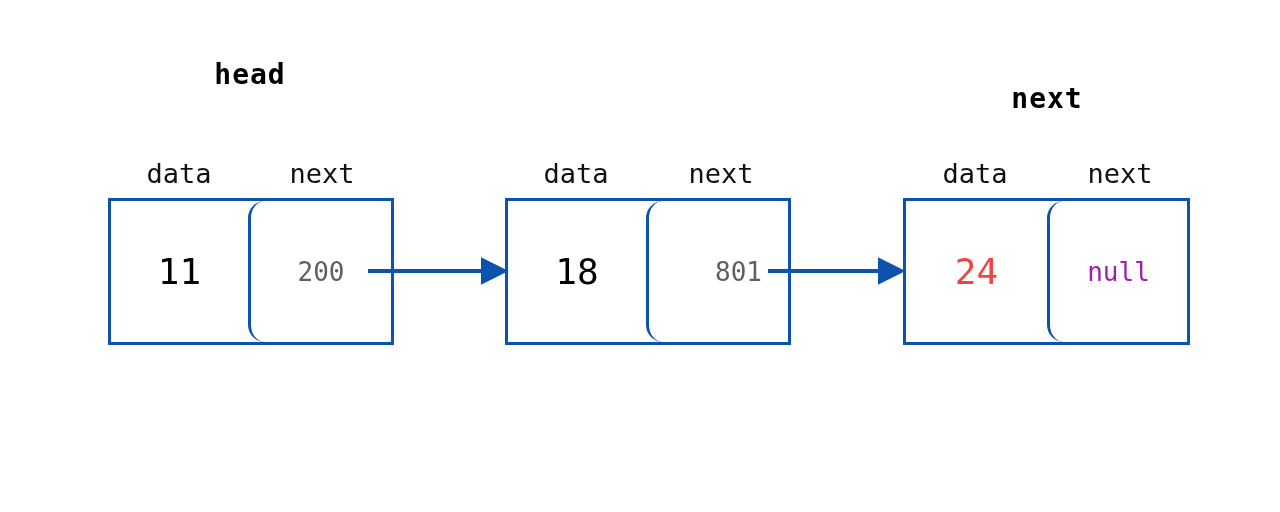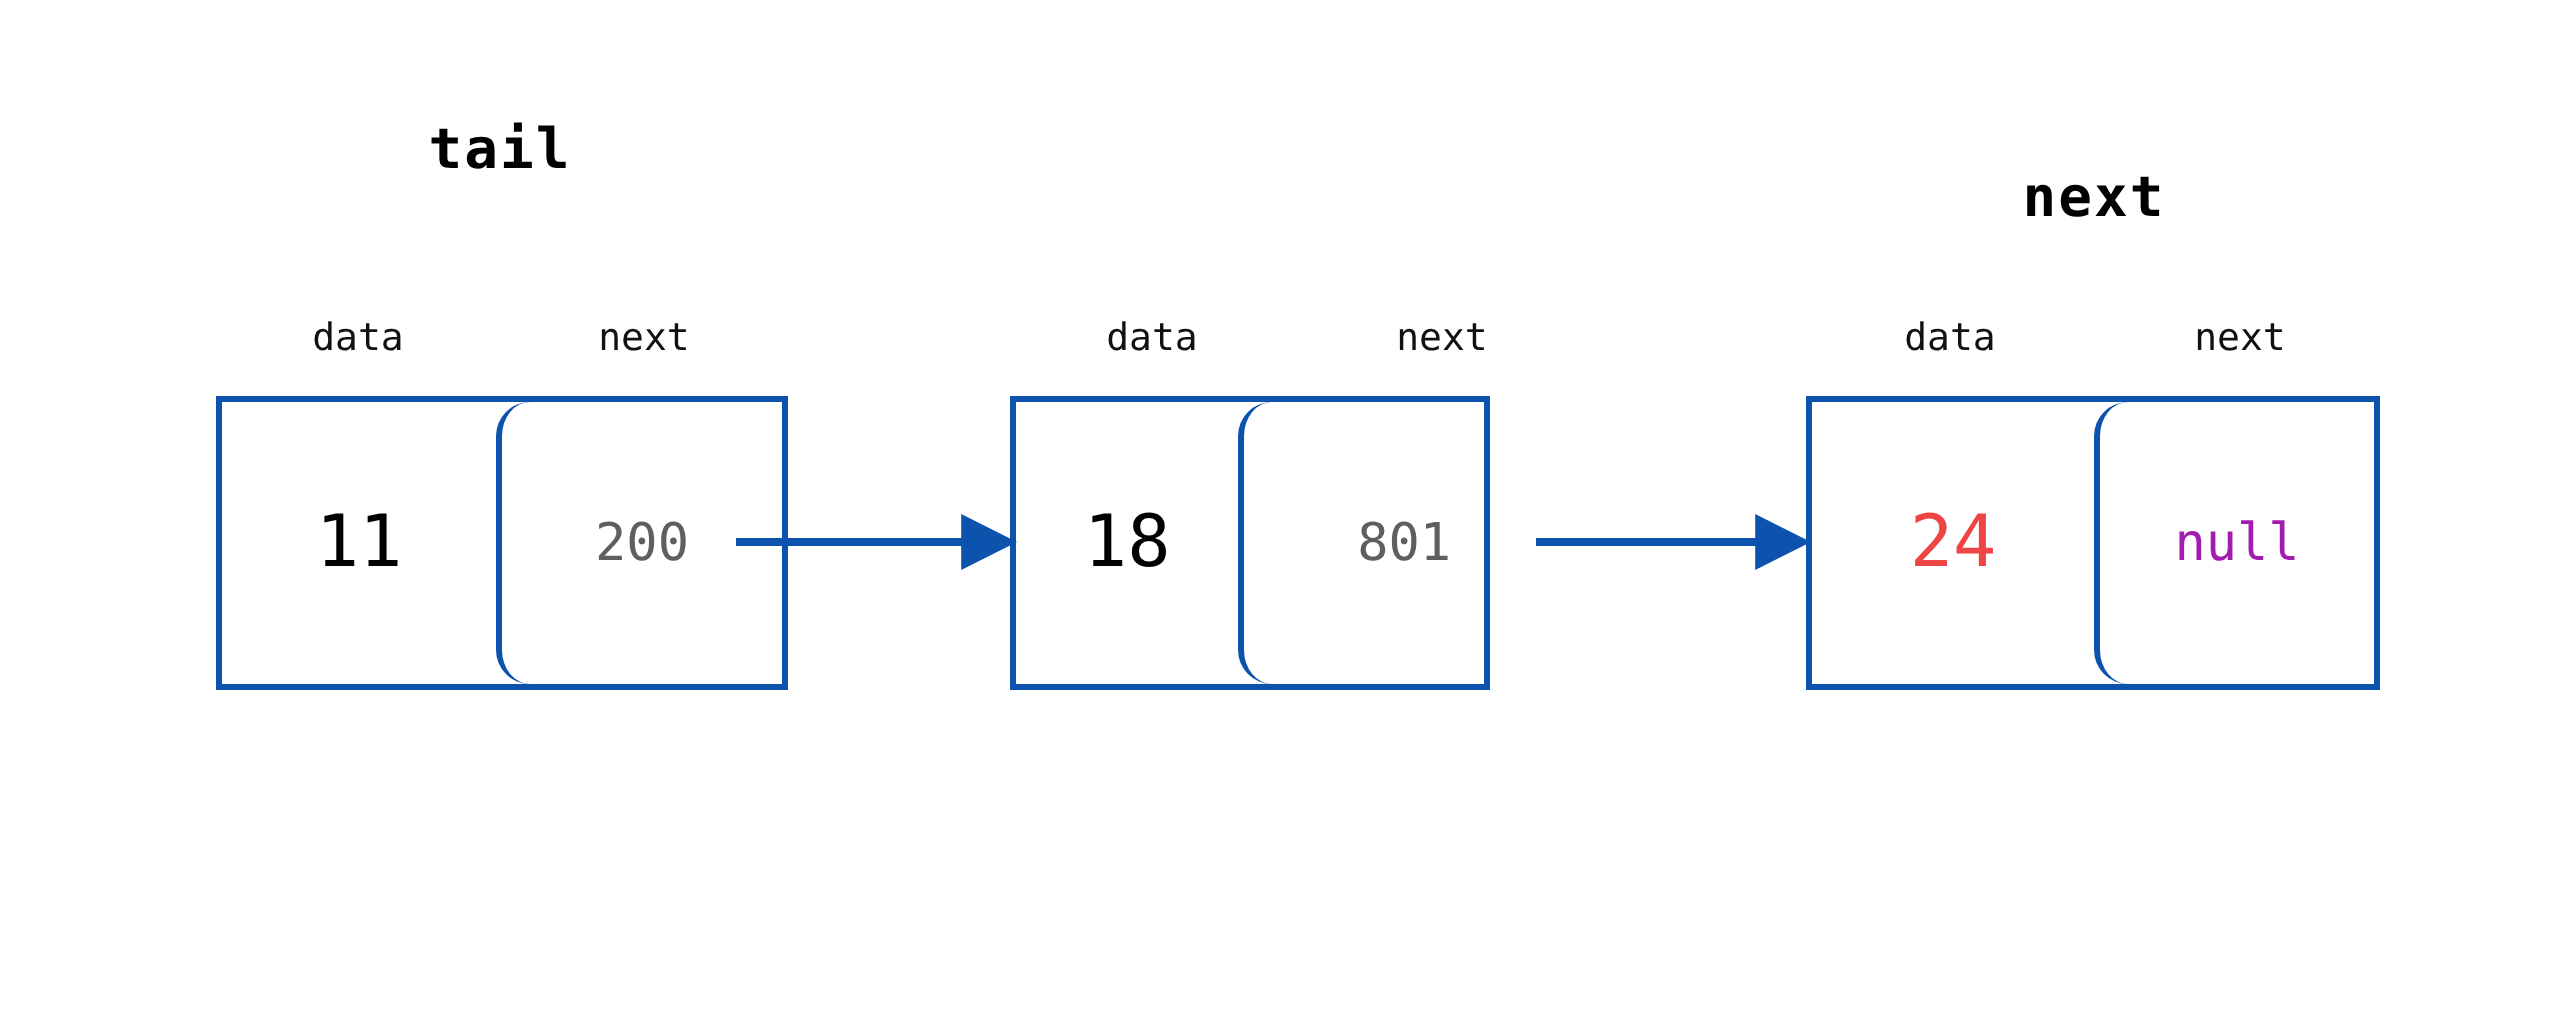--- a/index.html
+++ b/index.html
@@ -30,21 +30,21 @@
     white-space: nowrap;
     text-align: center;
     transform: translateX(-50%);
   }
 
   
   .field-caption {
     position: absolute;
     font-family: "DejaVu Sans Mono", monospace;
     font-weight: normal;
-    font-size: 19px;
+    font-size: 27px;
     color: #111111;
     white-space: nowrap;
     text-align: center;
     transform: translateX(-50%);
   }
 
   
   .node {
     position: absolute;
     box-sizing: border-box;
@@ -78,39 +78,39 @@
   .arrow-svg {
     position: absolute;
     overflow: visible;
   }
 </style>
 </head>
 <body style="background: rgb(255, 255, 255);">
 
 <div id="canvas">
 
-  <div class="ptr-label" id="ptr-head" style="left: 250px; top: 58px; color: rgb(0, 0, 0);">tail</div>
+  <div class="ptr-label" id="ptr-head" style="left: 250px; top: 58px; color: rgb(0, 0, 0);">head</div>
 
   <div class="ptr-label" id="ptr-tail" style="left: 1047px; top: 82px; color: rgb(0, 0, 0);">next</div>
 
   <div class="field-caption" id="cap-d1" style="left: 179px; top: 158px;">data</div>
   <div class="field-caption" id="cap-n1" style="left: 322px; top: 158px;">next</div>
 
   <div class="field-caption" id="cap-d2" style="left: 576px; top: 158px;">data</div>
   <div class="field-caption" id="cap-n2" style="left: 721px; top: 158px;">next</div>
 
   <div class="field-caption" id="cap-d3" style="left: 975px; top: 158px;">data</div>
   <div class="field-caption" id="cap-n3" style="left: 1120px; top: 158px;">next</div>
 
   <div class="node" id="node-1" style="left: 108px; top: 198px; width: 286px; height: 147px; border-color: rgb(13, 82, 173);">
     <div class="cell cell-data" id="node-1-data" style="width: 137px; color: rgb(0, 0, 0);">11</div>
     <div class="cell cell-next" id="node-1-next" style="width: 143px; color: rgb(95, 95, 95); border-left-color: rgb(13, 82, 173);">200</div>
   </div>
 
-  <div class="node" id="node-2" style="left: 505px; top: 198px; width: 240px; height: 147px; border-color: rgb(13, 82, 173);">
+  <div class="node" id="node-2" style="left: 505px; top: 198px; width: 286px; height: 147px; border-color: rgb(13, 82, 173);">
     <div class="cell cell-data" id="node-2-data" style="width: 138px; color: rgb(0, 0, 0);">18</div>
     <div class="cell cell-next" id="node-2-next" style="width: 142px; color: rgb(95, 95, 95); border-left-color: rgb(13, 82, 173); padding-left: 40px;">801</div>
   </div>
 
   <div class="node" id="node-3" style="left: 903px; top: 198px; width: 287px; height: 147px; border-color: rgb(13, 82, 173);">
     <div class="cell cell-data" id="node-3-data" style="width: 141px; color: #ef4444;">24</div>
     <div class="cell cell-next" id="node-3-next" style="width: 140px; color: #a21caf; border-left-color: rgb(13, 82, 173);">null</div>
   </div>
 
   <svg class="arrow-svg" id="arrow-1" width="143" height="40" style="left: 368px; top: 251px;">

